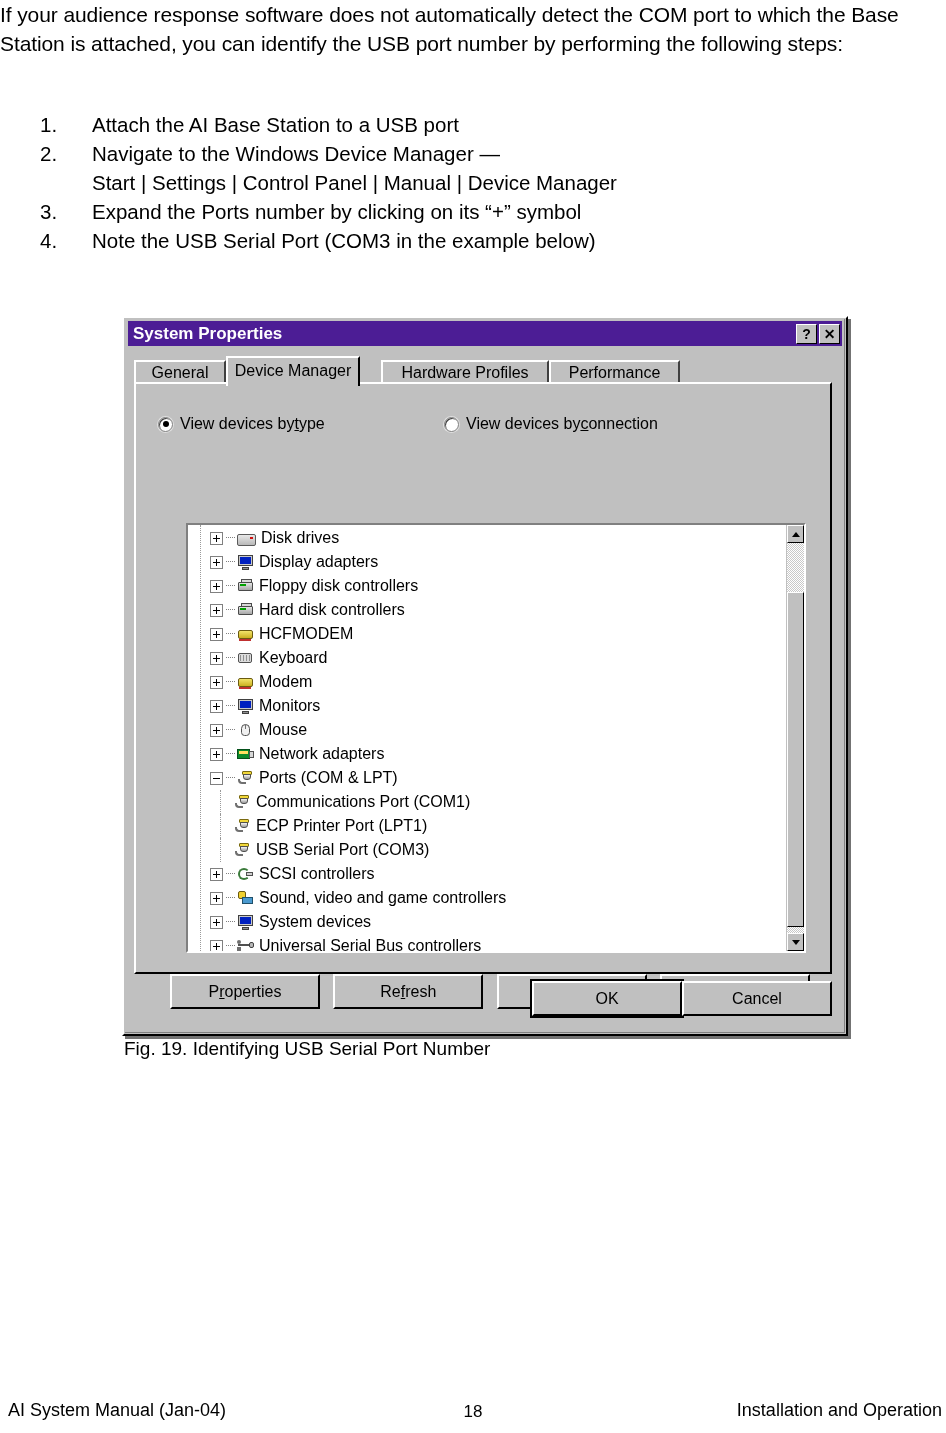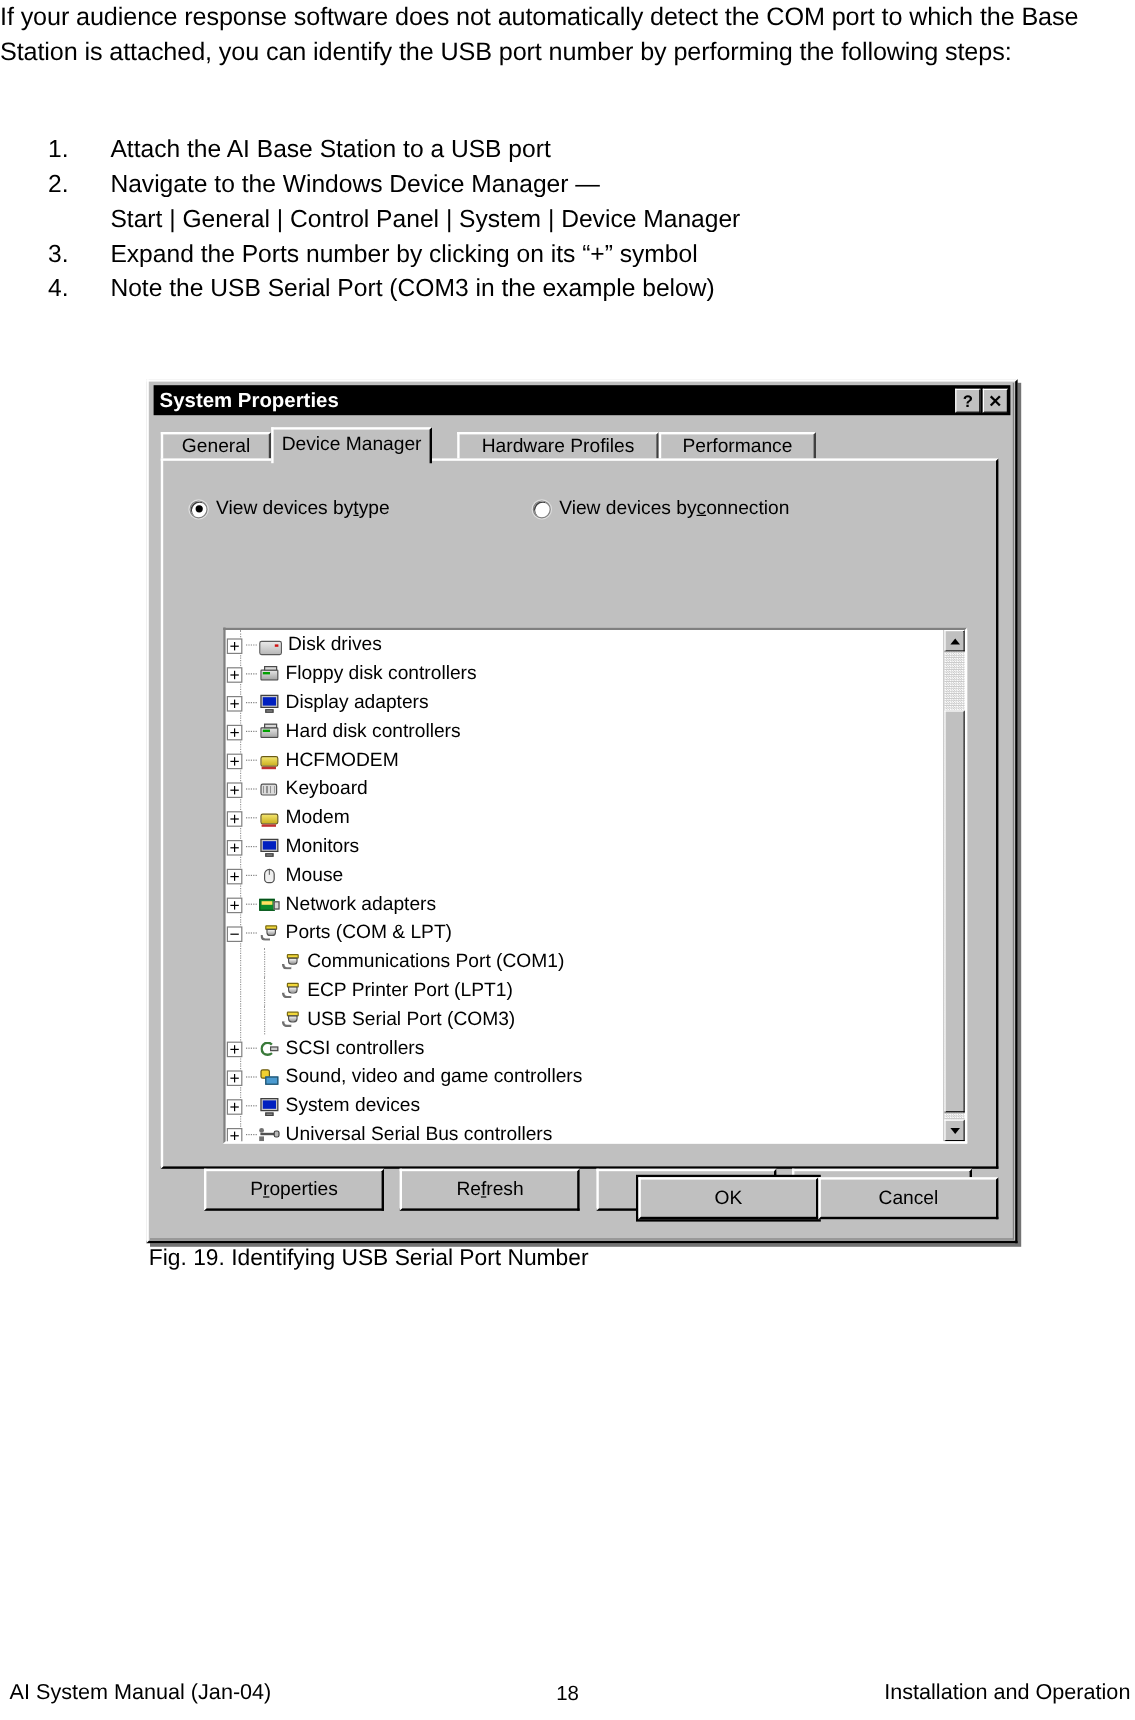--- a/index.html
+++ b/index.html
@@ -73,21 +73,21 @@
     border-bottom: 1px solid #808080;
     pointer-events: none;
   }
 
   .titlebar {
     position: absolute;
     left: 4px;
     top: 3px;
     right: 4px;
     height: 25px;
-    background: #000000;
+    background: #4c1d95;
     display: flex;
     align-items: center;
     padding: 0 2px 0 5px;
     box-sizing: border-box;
   }
   .titlebar-text {
     color: #ffffff;
     font-size: 17px;
     font-weight: bold;
     letter-spacing: 0px;
@@ -222,21 +222,21 @@
     left: 0; top: 0; right: 18px; bottom: 0;
     overflow: hidden;
     padding-top: 1px;
   }
   .tree-item {
     display: flex;
     align-items: center;
     height: 24px;
     font-size: 16px;
     white-space: nowrap;
-    padding-left: 1px;
+    padding-left: 22px;
     position: relative;
   }
   .tree-item.child { padding-left: 46px; }
   .expander {
     width: 13px;
     height: 13px;
     border: 1px solid #808080;
     background: #ffffff;
     box-sizing: border-box;
     position: relative;
@@ -437,21 +437,21 @@
 
 <div class="steps">
   <div class="step-row">
     <span class="step-num">1.</span>
     <span class="step-text">Attach the AI Base Station to a USB port</span>
   </div>
   <div class="step-row">
     <span class="step-num">2.</span>
     <span class="step-text">Navigate to the Windows Device Manager —</span>
   </div>
-  <div class="step-sub">Start | General | Control Panel | System | Device Manager</div>
+  <div class="step-sub">Start | Settings | Control Panel | Manual | Device Manager</div>
   <div class="step-row">
     <span class="step-num">3.</span>
     <span class="step-text">Expand the Ports number by clicking on its “+” symbol</span>
   </div>
   <div class="step-row">
     <span class="step-num">4.</span>
     <span class="step-text">Note the USB Serial Port (COM3 in the example below)</span>
   </div>
 </div>
 
@@ -497,33 +497,33 @@
         <div class="tree-item">
           <span class="expander plus"></span>
             <span class="dash"></span>
           <span class="tree-icon ic-disk"></span>
           <span class="tree-label">Disk drives</span>
         </div>
 
         <div class="tree-item">
           <span class="expander plus"></span>
             <span class="dash"></span>
+          <span class="tree-icon ic-monitor">
+              <span class="ic-mon-base"></span>
+            </span>
+          <span class="tree-label">Display adapters</span>
+        </div>
+
+        <div class="tree-item">
+          <span class="expander plus"></span>
+            <span class="dash"></span>
           <span class="tree-icon ic-ctrl">
               <span class="ic-ctrl-top"></span>
             </span>
           <span class="tree-label">Floppy disk controllers</span>
-        </div>
-
-        <div class="tree-item">
-          <span class="expander plus"></span>
-            <span class="dash"></span>
-          <span class="tree-icon ic-monitor">
-              <span class="ic-mon-base"></span>
-            </span>
-          <span class="tree-label">Display adapters</span>
         </div>
 
         <div class="tree-item">
           <span class="expander plus"></span>
             <span class="dash"></span>
           <span class="tree-icon ic-ctrl">
               <span class="ic-ctrl-top"></span>
             </span>
           <span class="tree-label">Hard disk controllers</span>
         </div>

